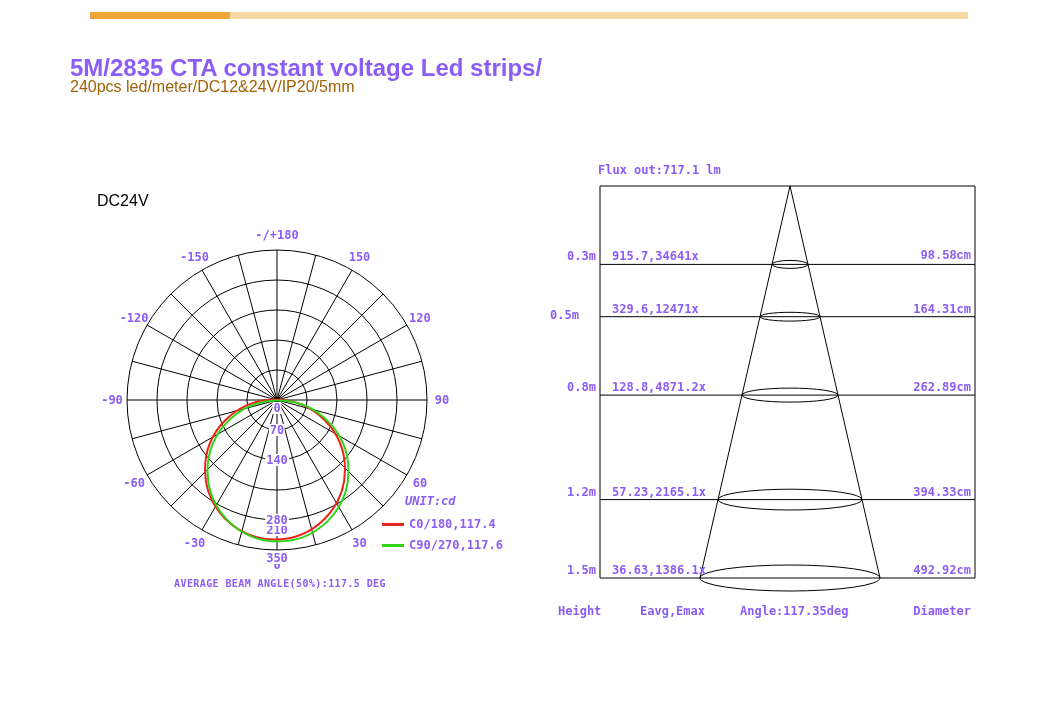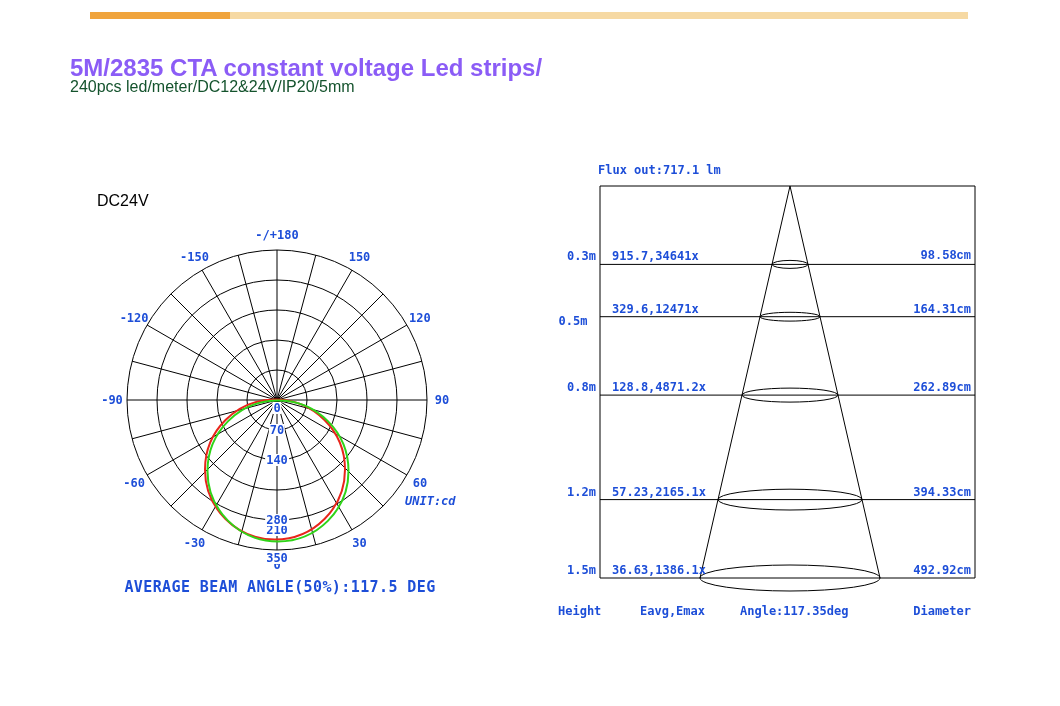--- a/index.html
+++ b/index.html
@@ -2,33 +2,33 @@
 <html><head>
 <meta charset="utf-8">
 <style>
   html,body{margin:0;padding:0;background:#ffffff;}
   .page{position:relative;width:1060px;height:706px;background:#ffffff;
         font-family:"Liberation Sans",sans-serif;overflow:hidden;color:#000;}
   .accent{position:absolute;top:12px;height:7px;}
   .accent-left{left:90px;width:140px;}
   .accent-right{left:230px;width:738px;}
   .title{position:absolute;left:70px;top:38px;font-size:24px;font-weight:bold;color:#8b5cf6;}
-  .subtitle{position:absolute;left:70px;top:78px;font-size:16px;color:#14532d;}
+  .subtitle{position:absolute;left:70px;top:78px;font-size:16px;color:#a16207;}
   .mono{font-family:"DejaVu Sans Mono","Liberation Mono",monospace;font-weight:bold;
-        font-size:12px;color:#1d4ed8;white-space:nowrap;}
+        font-size:12px;color:#8b5cf6;white-space:nowrap;}
   .polar{position:absolute;left:80px;top:180px;width:480px;height:440px;}
   .cone{position:absolute;left:550px;top:158px;width:480px;height:480px;}
   .dc{position:absolute;left:17px;top:12px;font-size:16px;color:#000;}
   .plabel{position:absolute;transform:translate(-50%,-50%);line-height:1;}
   .rlabel{position:absolute;transform:translate(-50%,-50%);line-height:1;background:#fff;padding:0 1px;}
   .row-text{position:absolute;}
   .legend-row{display:flex;align-items:center;gap:5px;margin-bottom:7px;}
   .legend-swatch{width:22px;height:3px;display:inline-block;}
   svg{position:absolute;left:0;top:0;}
-  .avg-text{position:absolute;left:25px;top:398px;width:350px;text-align:center;font-size:15px;letter-spacing:0.4px;}
+  .avg-text{position:absolute;left:25px;top:398px;width:350px;text-align:center;font-size:10px;letter-spacing:0.4px;}
 </style>
 </head>
 <body>
 
 <div class="page">
 
   <div class="accent accent-left" style="background: rgb(240, 164, 60);"></div>
   <div class="accent accent-right" style="background: rgb(246, 217, 163);"></div>
 
   <h1 class="title">5M/2835 CTA constant voltage Led strips/</h1>
@@ -85,20 +85,30 @@
         <span class="mono rlabel" style="left: 197px; top: 250px;">70</span>
         <span class="mono rlabel" style="left: 197px; top: 280px;">140</span>
         <span class="mono rlabel" style="left: 197px; top: 310px; margin-top: 40px;">210</span>
         <span class="mono rlabel" style="left: 197px; top: 340px;">280</span>
         <span class="mono rlabel" style="left: 197px; top: 378px;">350</span>
         <span class="mono rlabel" style="left: 197px; top: 228px;">0</span>
       </div>
 
     <span class="mono" style="position:absolute;left:325px;top:314px;font-style:italic;">UNIT:cd</span>
 
+    <div style="position:absolute;left:302px;top:337px;">
+      <div class="legend-row">
+        <span class="legend-swatch" style="background: rgb(232, 37, 27);"></span>
+        <span class="mono">C0/180,117.4</span>
+      </div>
+      <div class="legend-row">
+        <span class="legend-swatch" style="background: rgb(47, 212, 24);"></span>
+        <span class="mono">C90/270,117.6</span>
+      </div>
+    </div>
 
     <div class="mono avg-text">AVERAGE BEAM ANGLE(50%):117.5 DEG</div>
   </div>
 
   <div class="cone">
     <span class="mono" style="position:absolute;left:48px;top:5px;">Flux out:717.1 lm</span>
     <svg id="cone-svg" width="480" height="480">
         <path d="M50,28 H425 V420 H50 Z" fill="none" stroke="#000" stroke-width="1"></path>
         <line x1="50" y1="106.4" x2="425" y2="106.4" stroke="#000" stroke-width="1"></line>
         <line x1="50" y1="158.7" x2="425" y2="158.7" stroke="#000" stroke-width="1"></line>
@@ -109,21 +119,21 @@
         <ellipse cx="240" cy="106.4" rx="18.0" ry="4.0" fill="none" stroke="#000" stroke-width="1"></ellipse>
         <ellipse cx="240" cy="158.7" rx="30.0" ry="4.4" fill="none" stroke="#000" stroke-width="1"></ellipse>
         <ellipse cx="240" cy="237.1" rx="48.0" ry="7.0" fill="none" stroke="#000" stroke-width="1"></ellipse>
         <ellipse cx="240" cy="341.6" rx="72.0" ry="10.4" fill="none" stroke="#000" stroke-width="1"></ellipse>
         <ellipse cx="240" cy="420.0" rx="90.0" ry="13.0" fill="none" stroke="#000" stroke-width="1"></ellipse>
       </svg>
     <div id="cone-rows">
         <span class="mono row-text" style="left: 0px; top: 91.4px; width: 46px; text-align: right;">0.3m</span>
         <span class="mono row-text" style="left: 62px; top: 91.4px;">915.7,34641x</span>
         <span class="mono row-text" style="left: 300px; top: 91.4px; width: 121px; text-align: right; font-family: Liberation Mono, monospace;">98.58cm</span>
-        <span class="mono row-text" style="left: 0px; top: 156px; width: 46px; text-align: center;">0.5m</span>
+        <span class="mono row-text" style="left: 0px; top: 150px; width: 46px; text-align: left;">0.5m</span>
         <span class="mono row-text" style="left: 62px; top: 143.667px;">329.6,12471x</span>
         <span class="mono row-text" style="left: 300px; top: 143.667px; width: 121px; text-align: right;">164.31cm</span>
         <span class="mono row-text" style="left: 0px; top: 222.067px; width: 46px; text-align: right;">0.8m</span>
         <span class="mono row-text" style="left: 62px; top: 222.067px;">128.8,4871.2x</span>
         <span class="mono row-text" style="left: 300px; top: 222.067px; width: 121px; text-align: right;">262.89cm</span>
         <span class="mono row-text" style="left: 0px; top: 326.6px; width: 46px; text-align: right;">1.2m</span>
         <span class="mono row-text" style="left: 62px; top: 326.6px;">57.23,2165.1x</span>
         <span class="mono row-text" style="left: 300px; top: 326.6px; width: 121px; text-align: right;">394.33cm</span>
         <span class="mono row-text" style="left: 0px; top: 405px; width: 46px; text-align: right;">1.5m</span>
         <span class="mono row-text" style="left: 62px; top: 405px;">36.63,1386.1x</span>

